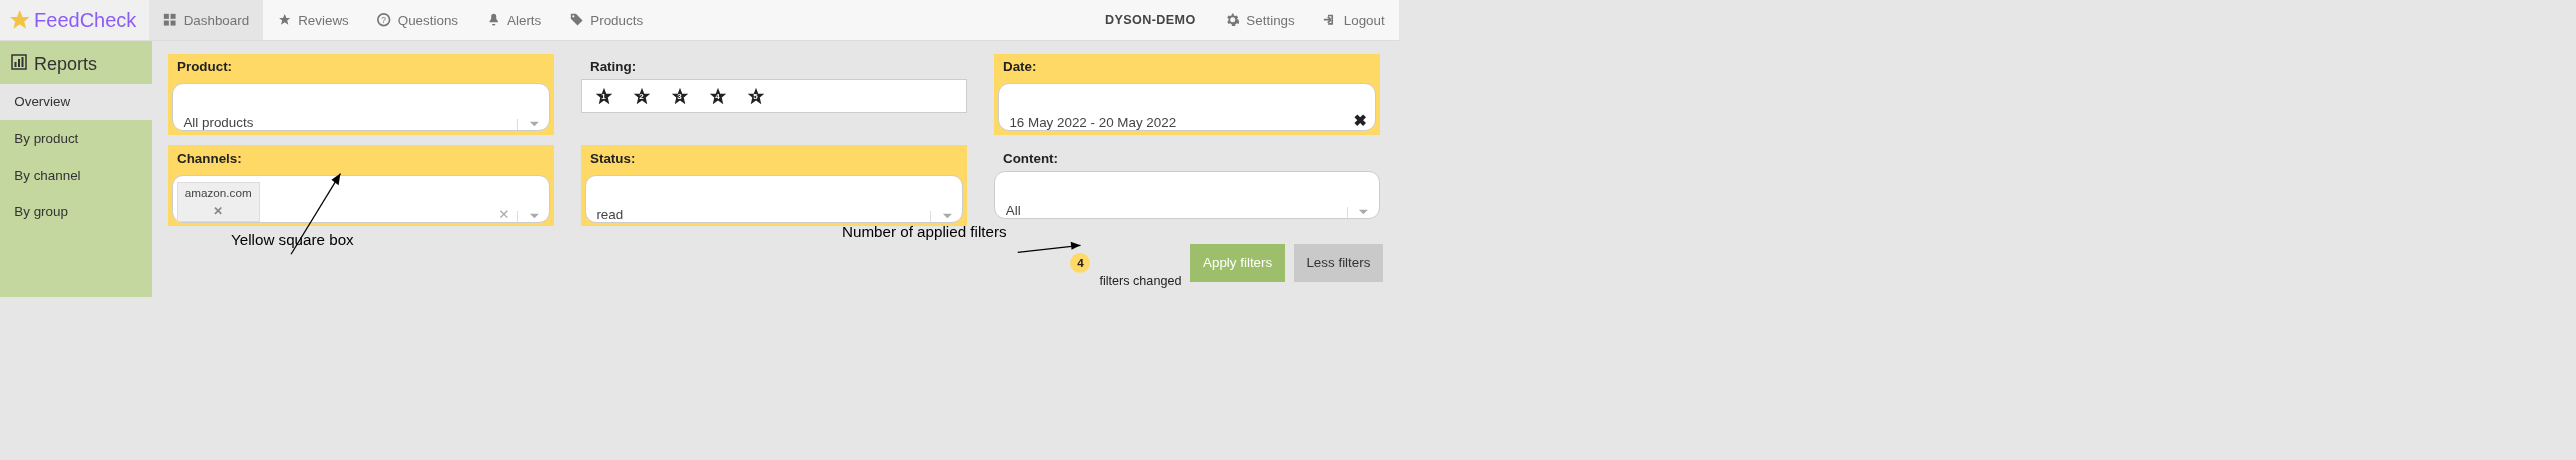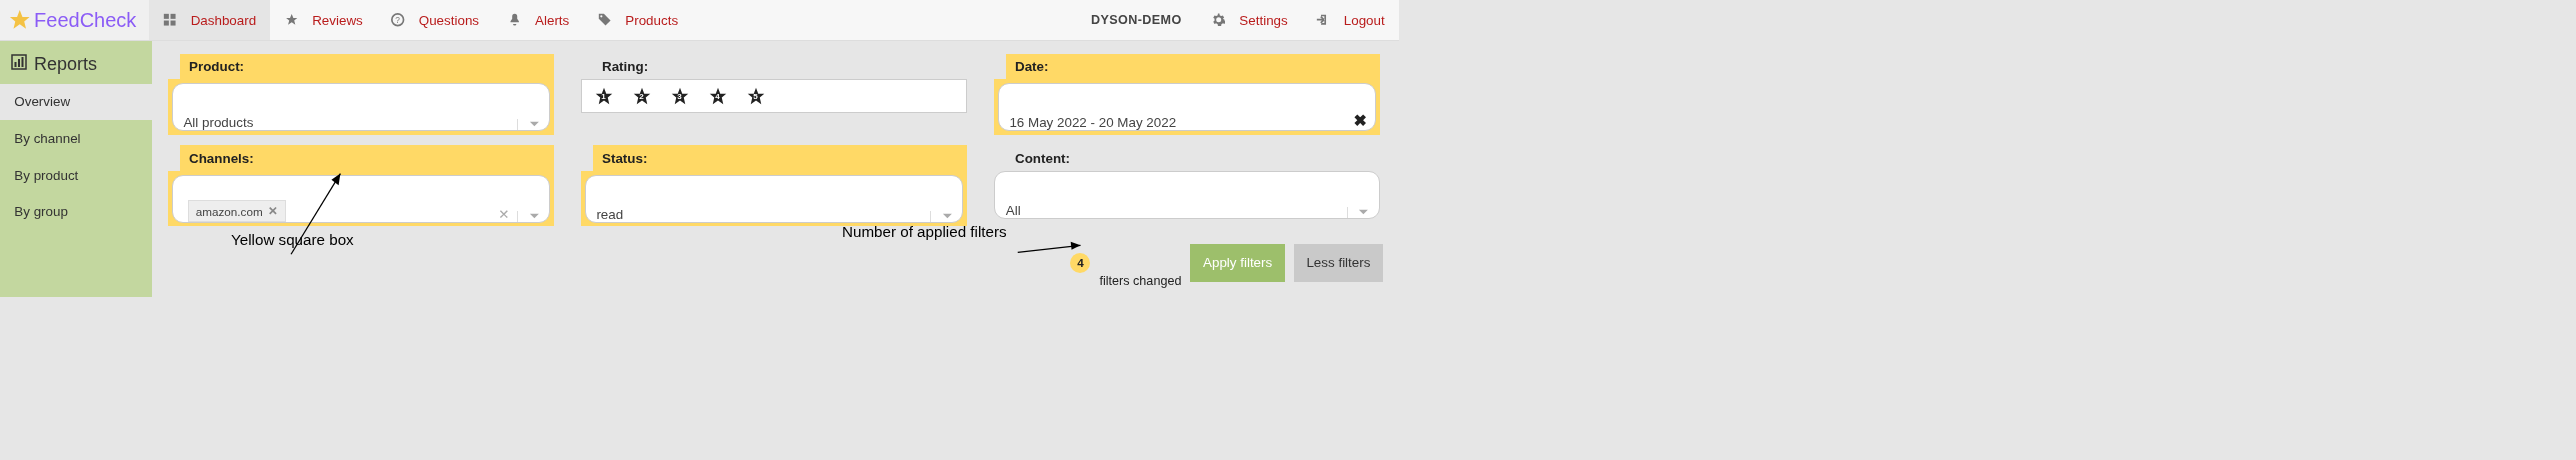--- a/index.html
+++ b/index.html
@@ -25,23 +25,23 @@
     padding: 0 12.6px 0 9px;
     font-size: 20px;
     color: #8b5cf6;
     background: #f0f0f0;
   }
   .brand-star svg { width: 21.5px; height: 21.5px; display:block; }
   .nav-items { display: flex; align-items: stretch; }
   .nav-item {
     display: flex;
     align-items: center;
-    gap: 14px;
+    gap: 7px;
     padding: 0 14.3px;
-    color: #b91c1c;
+    color: #737373;
     cursor: pointer;
     font-size: 13.4px;
   }
   .nav-item.active { background: #e5e5e5; }
   .nav-icon svg { width: 13.4px; height: 13.4px; fill: #777; display:block; }
   .nav-spacer { flex: 1; }
   .nav-right { display: flex; align-items: stretch; }
   .nav-user {
     display: flex; align-items: center; padding: 0 16px;
     font-weight: 700; color: #444; letter-spacing: 0.4px;
@@ -77,21 +77,20 @@
     display: grid;
     grid-template-columns: 386px 386px 386px;
     gap: 27px;
     margin-bottom: 10.8px;
   }
   .filter-block .label {
     font-weight: 700;
     font-size: 13.4px;
     color: #222;
     padding: 5.4px 9px 5.4px 9px;
-    margin-left: 12px;
   }
   .filter-block.highlight .label {
     background: #ffd966;
   }
   .filter-block.highlight .control-wrap {
     padding: 3.6px;
     background: #ffd966;
   }
   .control {
     background: #fff;
@@ -115,21 +114,21 @@
     color: #aaa;
   }
   .control .chev svg { width: 10.8px; height: 10.8px; fill:#aaa; }
   .clear-x {
     width: 27px; display:flex; align-items:center; justify-content:center;
     color:#aaa; font-size:13.4px;
   }
   .chip {
     display:inline-flex; align-items:center; gap:5.4px;
     background:#eee; border:0.9px solid #ddd;
-    padding: 2.7px 7.2px; margin-left:15px; font-size:11.7px; color:#444;
+    padding: 2.7px 7.2px; margin-left:4px; font-size:11.7px; color:#444;flex-direction:column;
   }
   .chip .chip-x { color:#888; font-weight:bold; cursor:pointer; }
   .date-clear {
     width: 30.5px; display:flex; align-items:center; justify-content:center;
     font-size:16px; font-weight:bold; color:#222;
   }
   
   .stars-box {
     background:#fff; border:0.9px solid #ccc; height:34px;
     display:flex; align-items:center; gap:20px; padding:0 12.6px;
@@ -259,22 +258,22 @@
         <svg viewBox="0 0 16 16">
             <rect x="1" y="1" width="14" height="14" fill="none" stroke="#333" stroke-width="1.5"></rect>
             <rect x="3.5" y="8" width="2" height="5"></rect>
             <rect x="7" y="5" width="2" height="8"></rect>
             <rect x="10.5" y="3" width="2" height="10"></rect>
           </svg>
       </span>
       <span>Reports</span>
     </div>
     <div class="side-item active">Overview</div>
+    <div class="side-item">By product</div>
     <div class="side-item">By channel</div>
-    <div class="side-item">By product</div>
     <div class="side-item">By group</div>
   </div>
 
   <div class="filters annot-wrap">
 
     <div class="filter-row">
 
       <div class="filter-block highlight">
         <div class="label">Product:</div>
         <div class="control-wrap">

